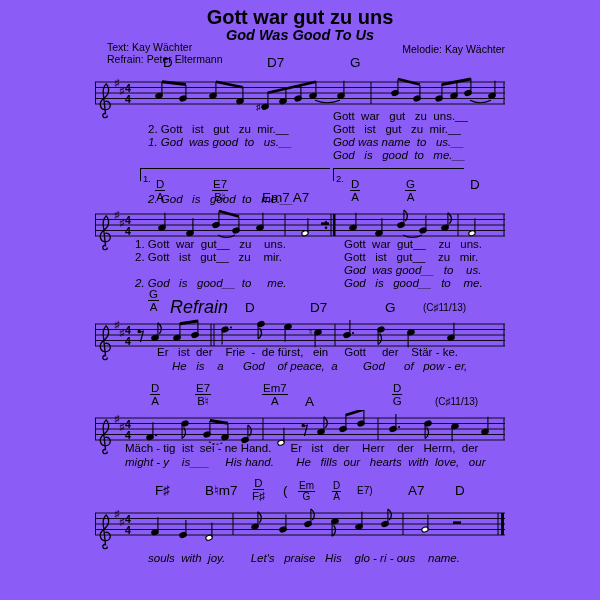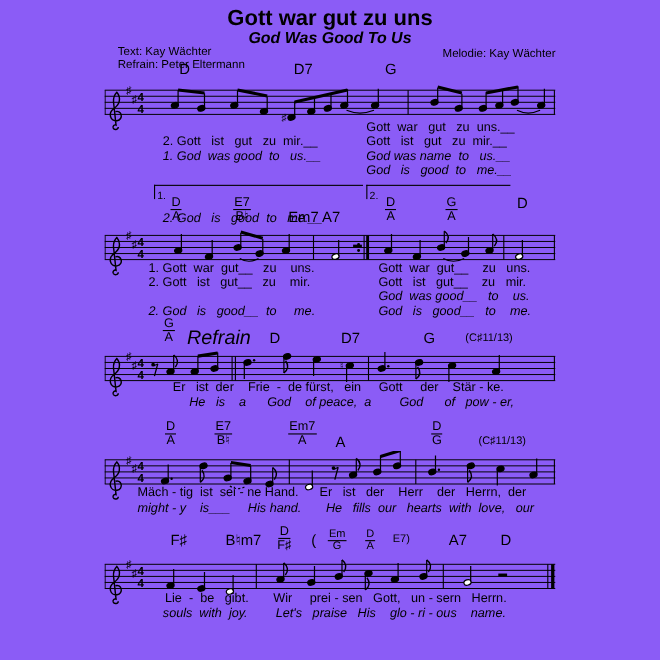--- a/index.html
+++ b/index.html
@@ -369,17 +369,16 @@
           <line x1="237.1" y1="17.05" x2="237.1" y2="31.25" stroke="#000" stroke-width="1.1"></line>
           <path d="M 237.1 31.25 C 241.1 28.25, 241.6 24.25, 238.6 20.25" fill="none" stroke="#000" stroke-width="1.3"></path>
           <ellipse cx="264" cy="21.75" rx="3.3" ry="2.4" transform="rotate(-18 264 21.75)" fill="#000" stroke="#000" stroke-width="1.1"></ellipse>
           <line x1="266.9" y1="20.95" x2="266.9" y2="6.75" stroke="#000" stroke-width="1.1"></line>
           <ellipse cx="290" cy="19" rx="3.3" ry="2.4" transform="rotate(-18 290 19)" fill="#000" stroke="#000" stroke-width="1.1"></ellipse>
           <line x1="292.9" y1="18.2" x2="292.9" y2="4" stroke="#000" stroke-width="1.1"></line>
           <path d="M 292.9 4 C 296.9 7, 297.4 11, 294.4 15" fill="none" stroke="#000" stroke-width="1.3"></path>
           <ellipse cx="330" cy="24.5" rx="3.3" ry="2.4" transform="rotate(-18 330 24.5)" fill="#fff" stroke="#000" stroke-width="1.1"></ellipse>
           <line x1="332.9" y1="23.7" x2="332.9" y2="9.5" stroke="#000" stroke-width="1.1"></line>
         </svg>
-        <div class="lyric" style="left: 150px; top: 61px;">Lie  -  be   gibt.       Wir     prei - sen   Gott,   un - sern   Herrn.</div>
         <div class="lyric en" style="left: 148px; top: 75px;">souls  with  joy.        Let's   praise   His    glo - ri - ous    name.</div>
       </div>
     </div>
 </div>
 
 </body></html>

